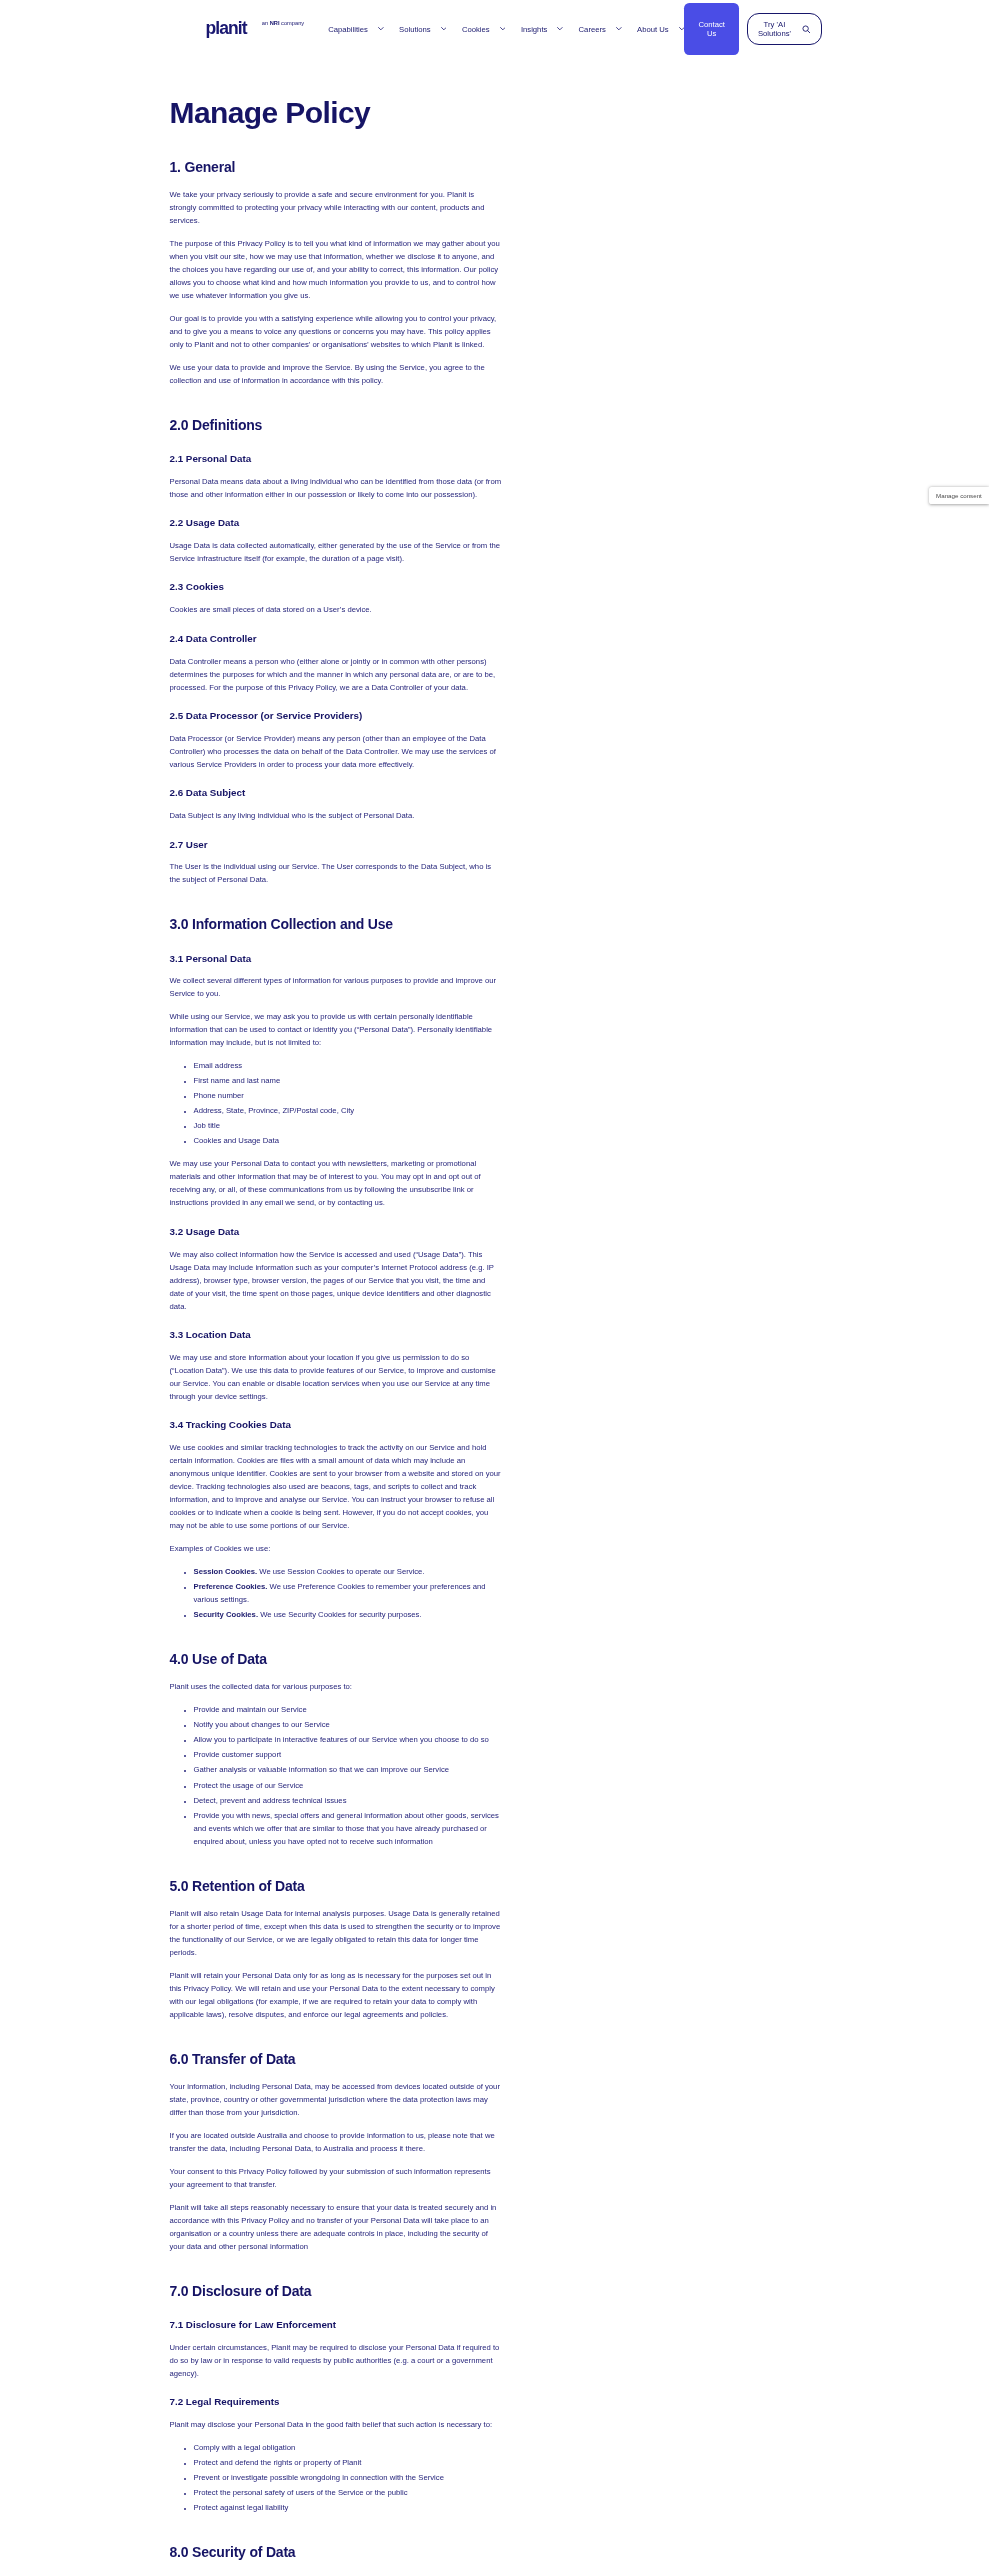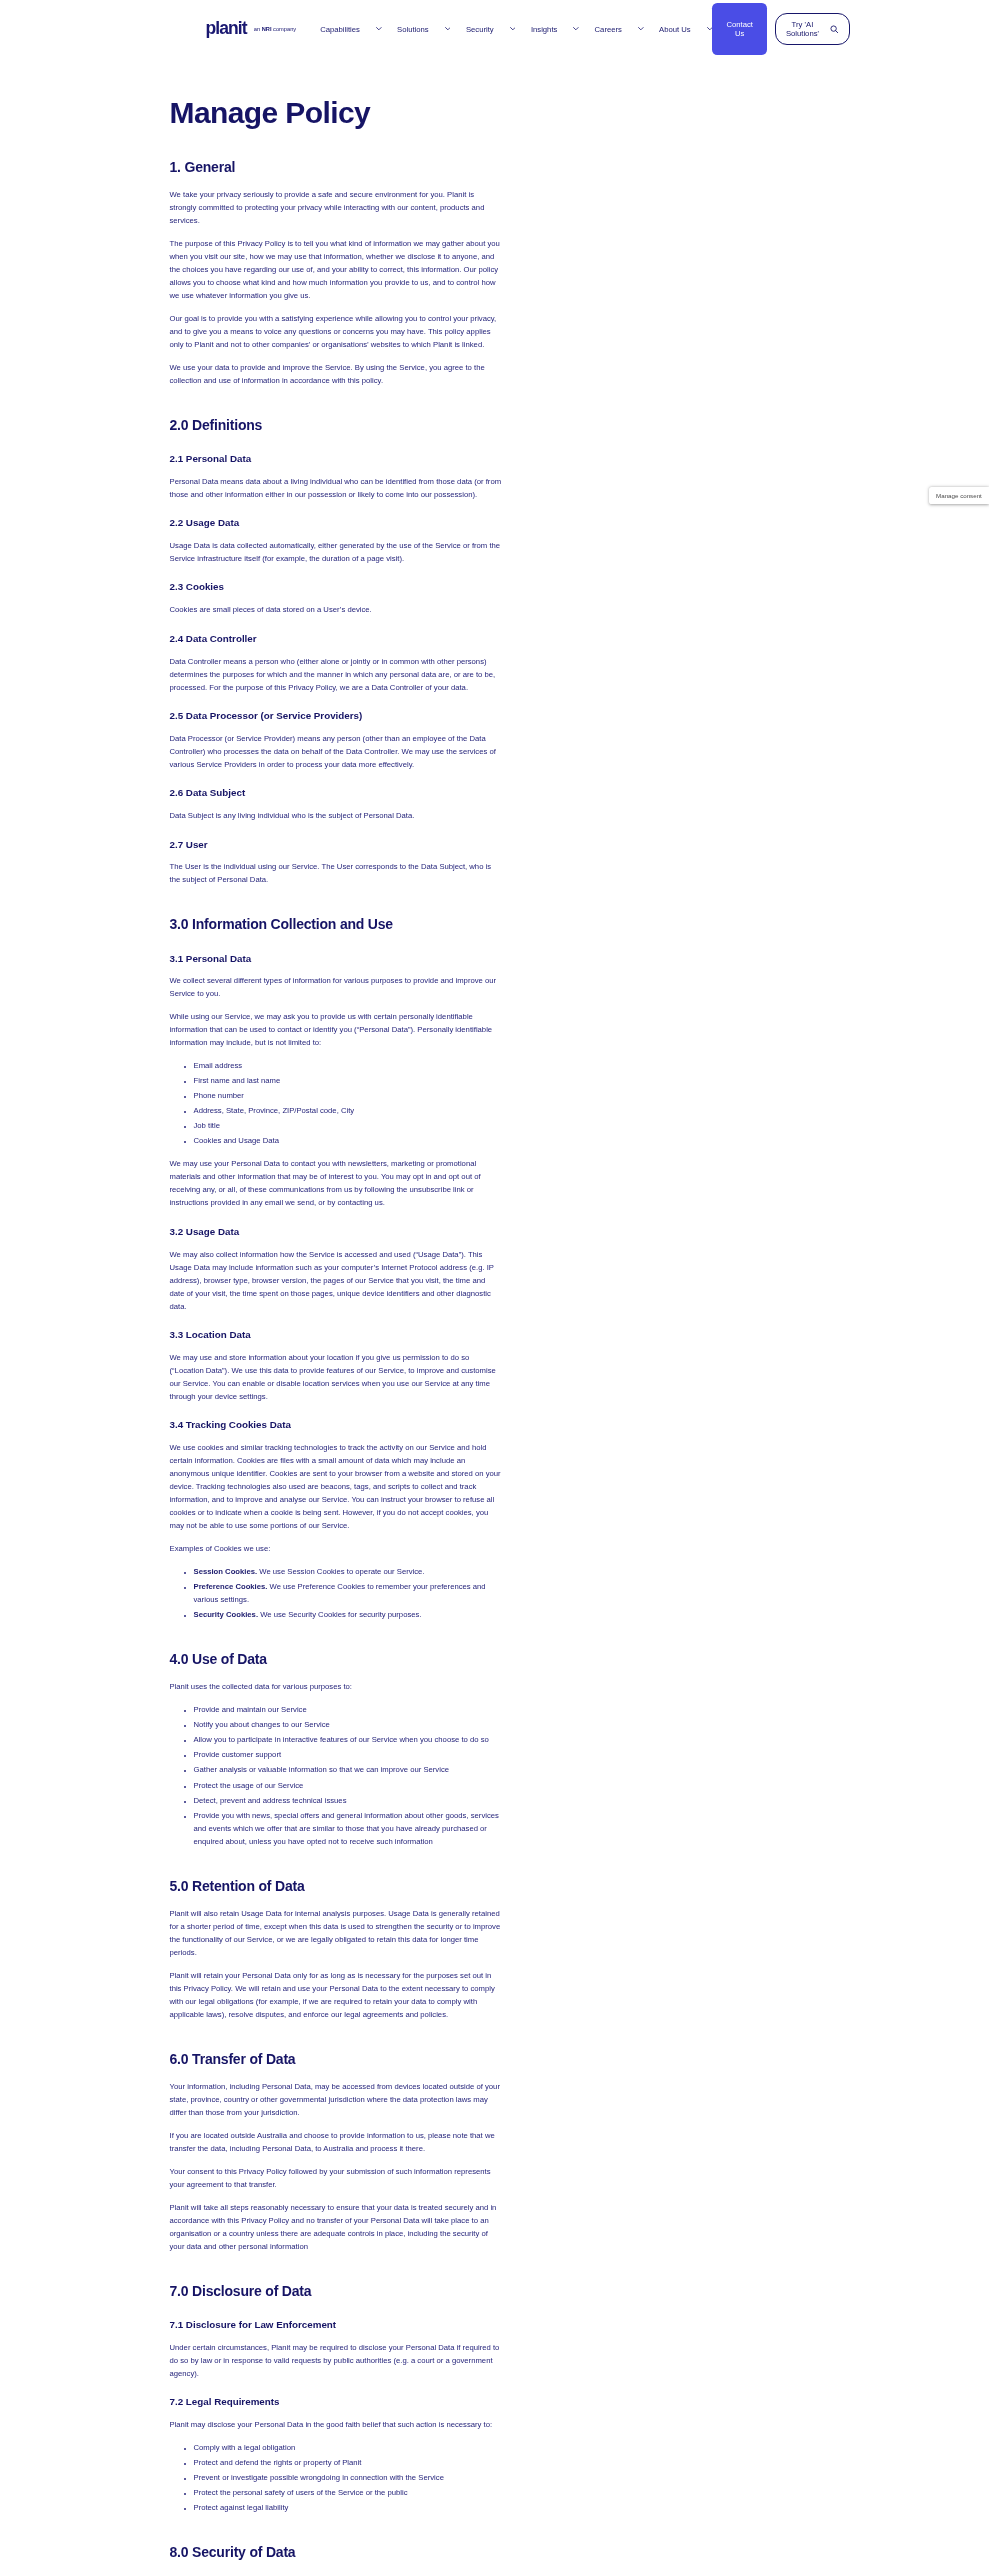--- a/index.html
+++ b/index.html
@@ -6,25 +6,25 @@
   body{
     font-family:"Liberation Sans", sans-serif;
     background:#ffffff;
     color:#26257b;
     position:relative;
     min-width:989px;
   }
   
   .header{height:58px;background:#fff;}
   .hinner{max-width:650px;margin:0 auto;height:100%;display:flex;align-items:center;}
-  .logo{display:flex;align-items:center;gap:7px;cursor:pointer;padding-left:36px;}
+  .logo{display:flex;align-items:flex-start;gap:15px;cursor:pointer;padding-left:36px;}
   .logo-word{font-size:17.5px;font-weight:800;letter-spacing:-0.9px;color:#191770;line-height:1;}
   .logo-tag{font-size:5.7px;color:#191770;white-space:nowrap;}
   .nav{display:flex;gap:15.5px;margin-left:24px;}
-  .nav-item{font-size:7.7px;color:#1b1a6e;display:flex;align-items:center;gap:16px;cursor:pointer;white-space:nowrap;}
+  .nav-item{font-size:7.7px;color:#1b1a6e;display:flex;align-items:center;gap:10px;cursor:pointer;white-space:nowrap;}
   .chev{display:flex;align-items:center;}
   .actions{margin-left:auto;display:flex;gap:7.7px;align-items:center;}
   .btn-contact{background:#4a4de6;color:#fff;font-size:7.7px;padding:17px 14px;border-radius:5.2px;border:none;cursor:pointer;font-family:inherit;}
   .btn-ai{background:#fff;color:#17166a;font-size:7.7px;padding:5.7px 10.3px;border-radius:12px;border:0.8px solid #17166a;display:flex;gap:11px;align-items:center;cursor:pointer;font-family:inherit;}
   .sicon-search{display:flex;align-items:center;}
   
   .consent{
     position:absolute;top:487px;right:0;background:#ffffff;
     padding:5.2px 7.2px;font-size:6.2px;color:#4a4a4a;
     border-radius:2.6px 0 0 2.6px;box-shadow:0 0.5px 3.1px rgba(0,0,0,.35);
@@ -62,21 +62,21 @@
         </div>
         <div class="nav-item">
           <span>Solutions</span>
           <span class="chev">
             <svg width="5.7" height="3.6" viewBox="0 0 11 7" fill="none">
               <path d="M1 1l4.5 4.5L10 1" stroke="#1b1a6e" stroke-width="1.6" stroke-linecap="round" stroke-linejoin="round"></path>
             </svg>
           </span>
         </div>
         <div class="nav-item">
-          <span>Security</span>
+          <span>Cookies</span>
           <span class="chev">
             <svg width="5.7" height="3.6" viewBox="0 0 11 7" fill="none">
               <path d="M1 1l4.5 4.5L10 1" stroke="#1b1a6e" stroke-width="1.6" stroke-linecap="round" stroke-linejoin="round"></path>
             </svg>
           </span>
         </div>
         <div class="nav-item">
           <span>Insights</span>
           <span class="chev">
             <svg width="5.7" height="3.6" viewBox="0 0 11 7" fill="none">

